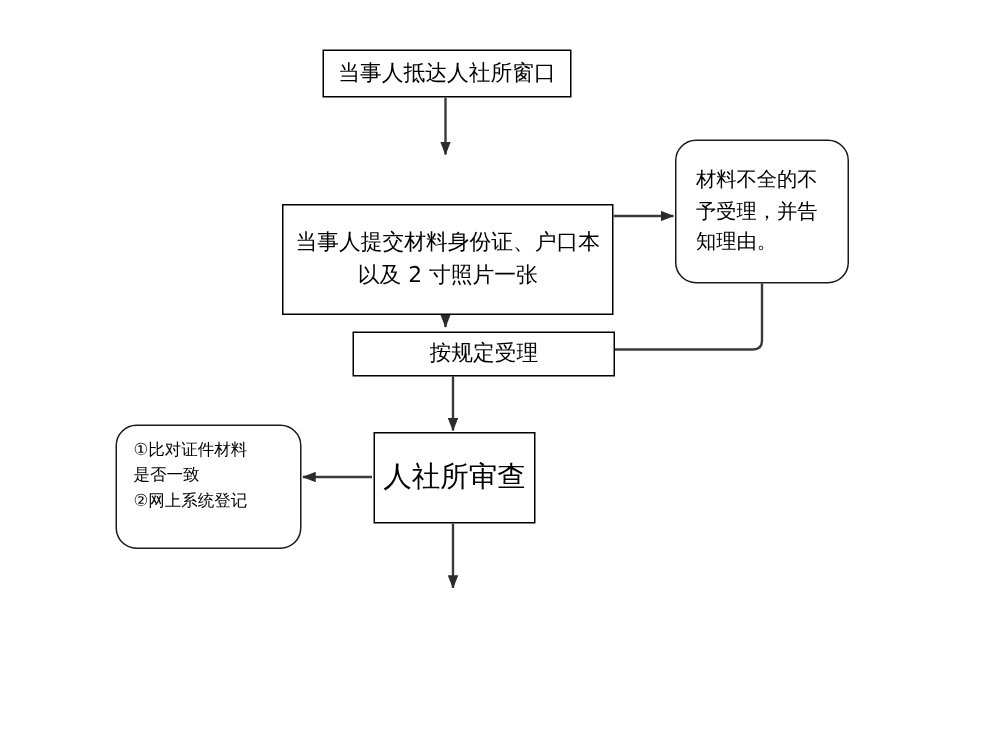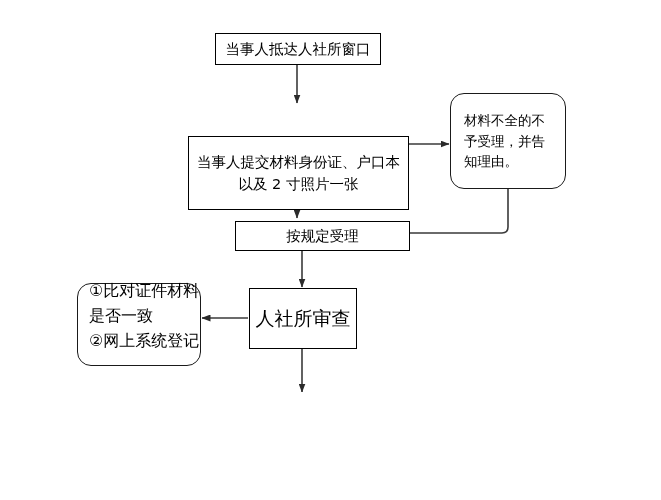--- a/index.html
+++ b/index.html
@@ -44,21 +44,21 @@
     display: block;
     width: 100%;
   }
 
   
   #node-arrive      { left: 215px; top: 33px;  width: 166px; height: 32px;  font-size: 14.5px; }
   #node-submit      { left: 188px; top: 104px; width: 221px; height: 74px;  font-size: 14.5px; margin-top: 32px; }
   #node-reject      { left: 450px; top: 93px;  width: 116px; height: 96px;  font-size: 13.5px;
                       padding: 10px 0 10px 13px; }
   #node-accept      { left: 215px; top: 221px; width: 175px; height: 30px;  font-size: 14.5px; margin-left: 20px; }
-  #node-checklist   { left: 77px;  top: 283px; width: 124px; height: 83px;  font-size: 16px;
+  #node-checklist   { left: 77px;  top: 283px; width: 124px; height: 83px;  font-size: 11px;
                       padding: 8px 0 24px 11px; }
   #node-review      { left: 249px; top: 288px; width: 108px; height: 61px;  font-size: 19px; }
   #node-done        { left: 249px; top: 393px; width: 108px; height: 32px;  font-size: 14.5px;
                       letter-spacing: 3px; }
 
   
   #connectors {
     position: absolute;
     left: 0;
     top: 0;

